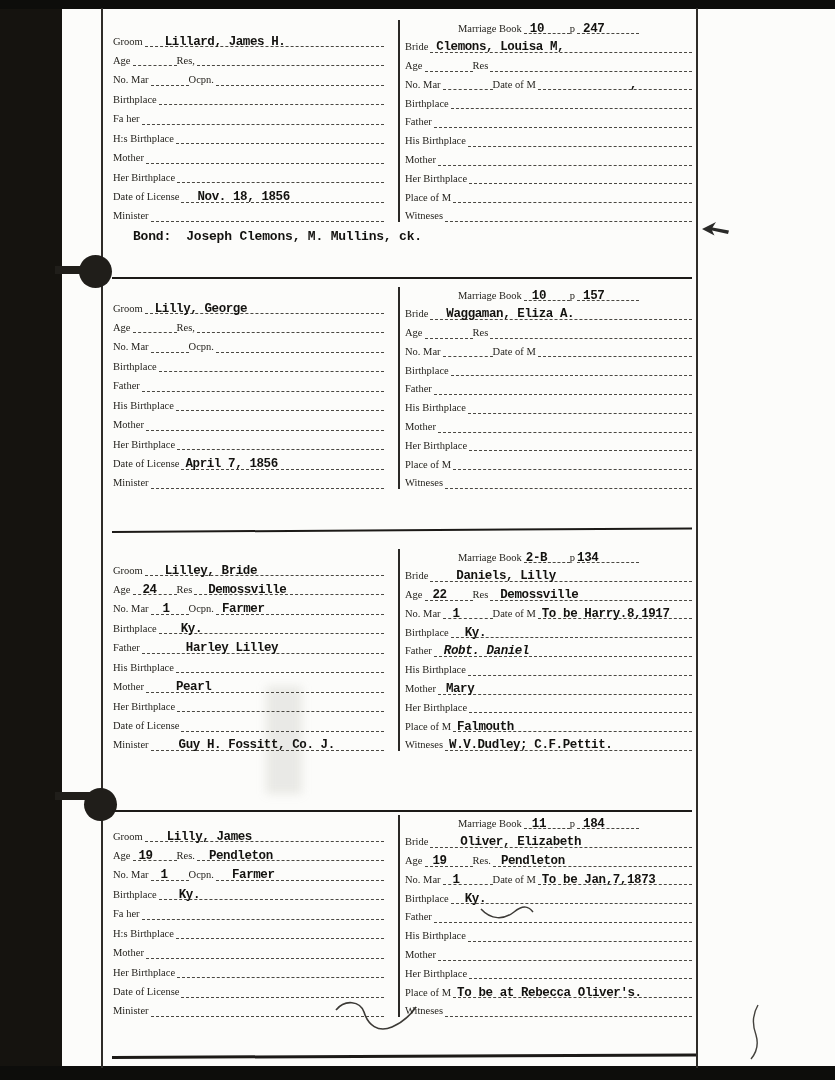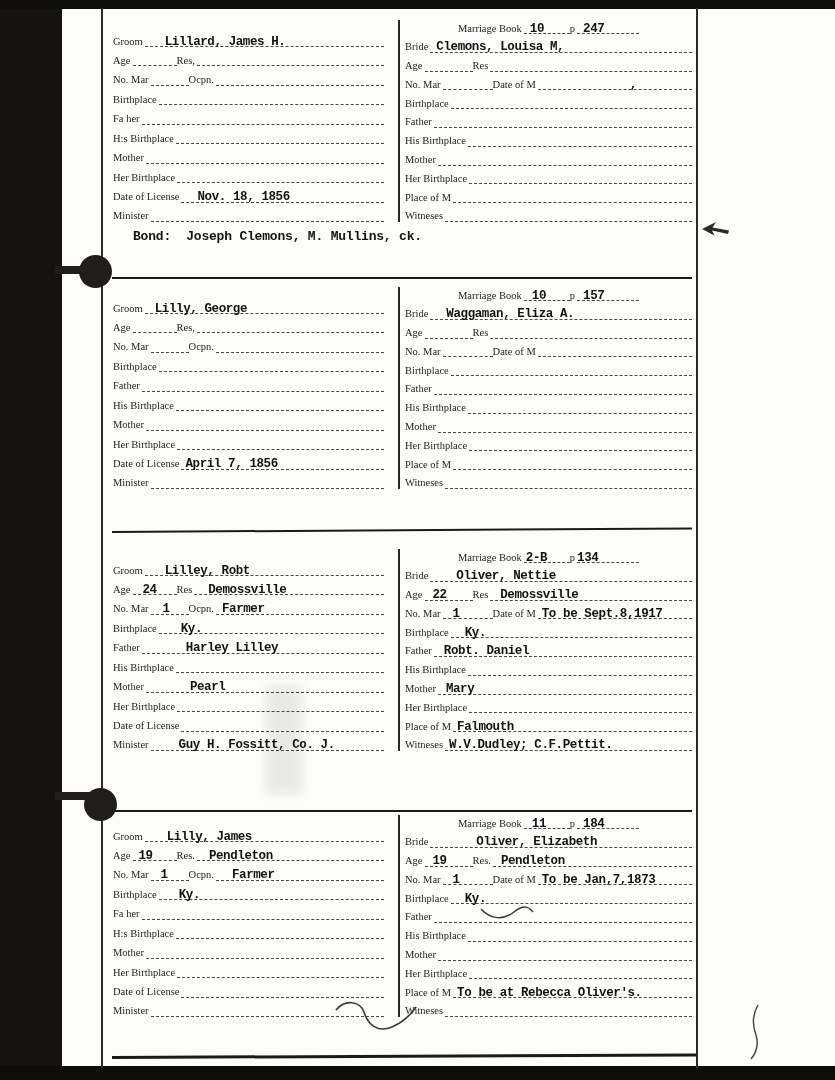--- a/index.html
+++ b/index.html
@@ -313,21 +313,21 @@
           </div>
         </div>
       </div>
     </section>
     <section class="card" style="top: 549px;">
       <div class="cols">
         <div class="col col-left">
           <div class="row">
             <span class="lbl">Groom</span>
             <span class="fill">
-              <span class="val" style="left: 20px;">Lilley, Robt</span>
+              <span class="val" style="left: 20px;">Lilley, Bride</span>
             </span>
           </div>
           <div class="row">
             <span class="lbl">Age</span>
             <span class="fill fixed" style="width: 44px;">
               <span class="val" style="left: 10px;">24</span>
             </span>
             <span class="lbl">Res</span>
             <span class="fill">
               <span class="val" style="left: 14px;">Demossville</span>
@@ -355,21 +355,21 @@
               <span class="val" style="left: 16px; margin-left: 28px;">Harley Lilley</span>
             </span>
           </div>
           <div class="row">
             <span class="lbl">His Birthplace</span>
             <span class="fill"></span>
           </div>
           <div class="row">
             <span class="lbl">Mother</span>
             <span class="fill">
-              <span class="val" style="left: 44px;">Pearl</span>
+              <span class="val" style="left: 30px;">Pearl</span>
             </span>
           </div>
           <div class="row">
             <span class="lbl">Her Birthplace</span>
             <span class="fill"></span>
           </div>
           <div class="row">
             <span class="lbl">Date of License</span>
             <span class="fill"></span>
           </div>
@@ -387,53 +387,53 @@
               <span class="val" style="left: 2px;">2-B</span>
             </span>
             <span class="lbl">p</span>
             <span class="fill fixed" style="width: 62px;">
               <span class="val" style="left: 0;">134</span>
             </span>
           </div>
           <div class="row">
             <span class="lbl">Bride</span>
             <span class="fill">
-              <span class="val" style="left: 26px;">Oliver, Nettie</span>
+              <span class="val" style="left: 26px;">Daniels, Lilly</span>
             </span>
           </div>
           <div class="row">
             <span class="lbl">Age</span>
             <span class="fill fixed" style="width: 48px;">
               <span class="val" style="left: 8px;">22</span>
             </span>
             <span class="lbl">Res</span>
             <span class="fill">
               <span class="val" style="left: 10px;">Demossville</span>
             </span>
           </div>
           <div class="row">
             <span class="lbl">No. Mar</span>
             <span class="fill fixed" style="width: 50px;">
               <span class="val" style="left: 10px;">1</span>
             </span>
             <span class="lbl">Date of M</span>
             <span class="fill">
-              <span class="val" style="left: 4px;">To be Sept.8,1917</span>
+              <span class="val" style="left: 4px;">To be Harry.8,1917</span>
             </span>
           </div>
           <div class="row">
             <span class="lbl">Birthplace</span>
             <span class="fill">
               <span class="val" style="left: 14px;">Ky.</span>
             </span>
           </div>
           <div class="row">
             <span class="lbl">Father</span>
             <span class="fill">
-              <span class="val" style="left: 10px;">Robt. Daniel</span>
+              <span class="val" style="left: 10px; font-style: italic;">Robt. Daniel</span>
             </span>
           </div>
           <div class="row">
             <span class="lbl">His Birthplace</span>
             <span class="fill"></span>
           </div>
           <div class="row">
             <span class="lbl">Mother</span>
             <span class="fill">
               <span class="val" style="left: 8px;">Mary</span>
@@ -525,21 +525,21 @@
               <span class="val" style="left: 8px;">11</span>
             </span>
             <span class="lbl">p</span>
             <span class="fill fixed" style="width: 62px;">
               <span class="val" style="left: 6px;">184</span>
             </span>
           </div>
           <div class="row">
             <span class="lbl">Bride</span>
             <span class="fill">
-              <span class="val" style="left: 46px;">Oliver, Elizabeth</span>
+              <span class="val" style="left: 30px;">Oliver, Elizabeth</span>
             </span>
           </div>
           <div class="row">
             <span class="lbl">Age</span>
             <span class="fill fixed" style="width: 48px;">
               <span class="val" style="left: 8px;">19</span>
             </span>
             <span class="lbl">Res.</span>
             <span class="fill">
               <span class="val" style="left: 8px;">Pendleton</span>

